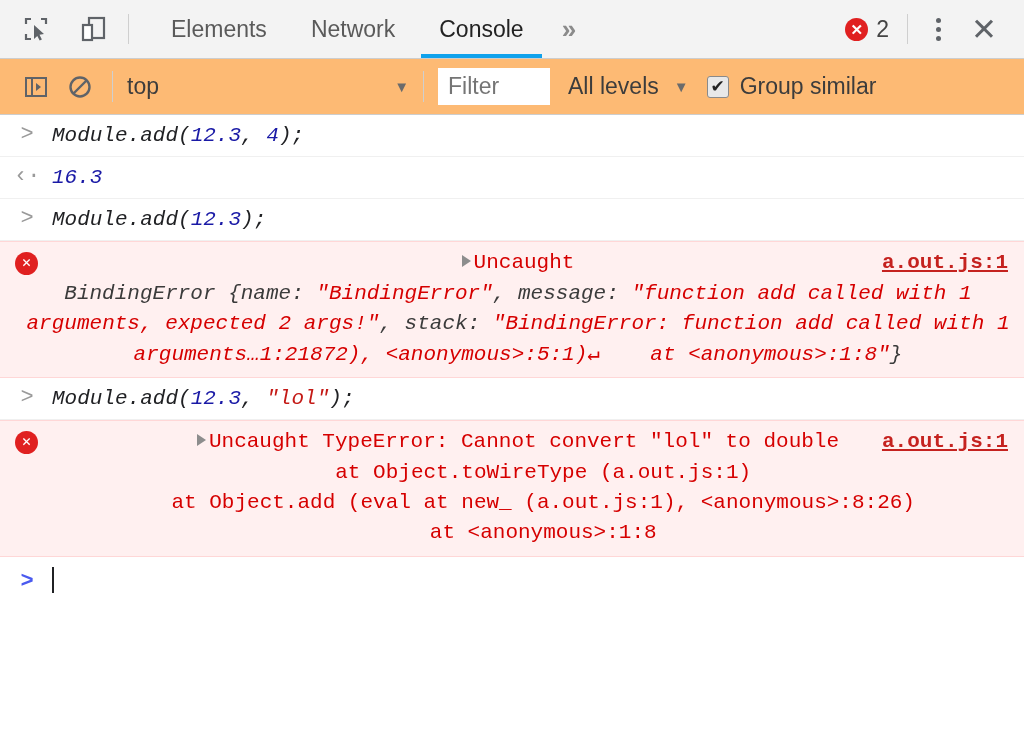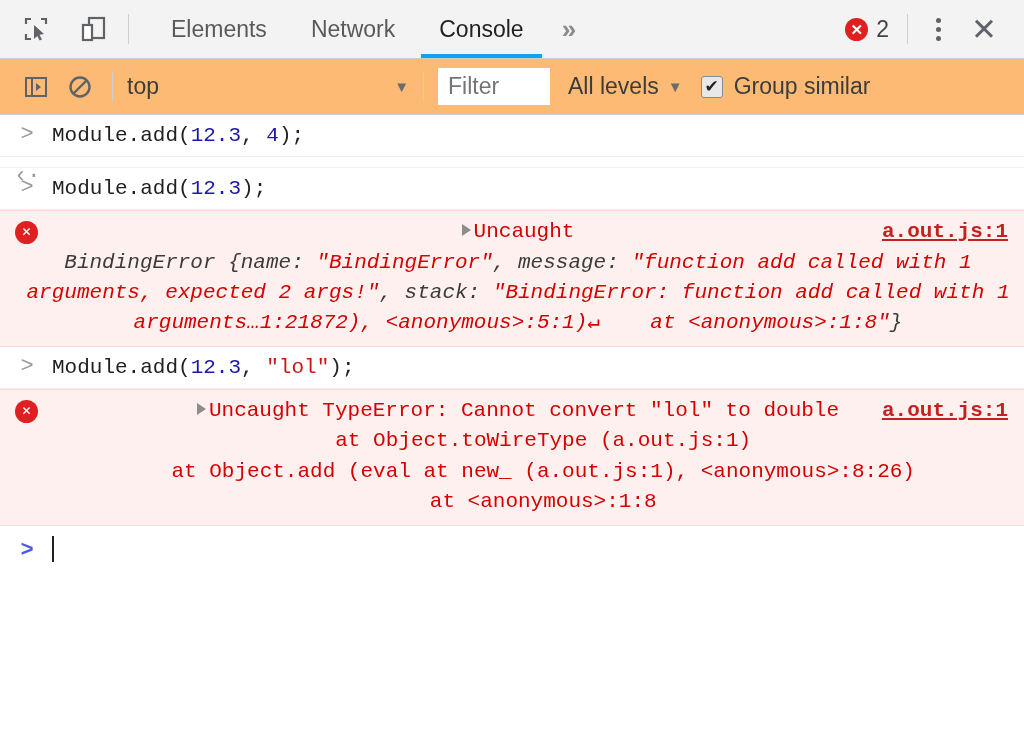--- a/index.html
+++ b/index.html
@@ -85,21 +85,21 @@
     font-size: 23px; color: #3c3c3c;
   }
   .caret { color: #6b6b6b; font-size: 15px; }
   .filter-input {
     background: #ffffff; border: none; outline: none;
     font-family: "Liberation Sans", sans-serif;
     font-size: 23px; color: #7a7a7a;
     padding: 5px 10px; width: 112px; margin-left: 14px;
   }
   .levels {
-    display: flex; align-items: center; gap: 9px;
+    display: flex; align-items: center; gap: 15px;
     font-size: 23px; color: #3c3c3c; margin-left: 18px;
   }
   .grp { display: flex; align-items: center; gap: 11px; margin-left: 18px; }
   .chk {
     width: 22px; height: 22px;
     border: 1px solid #8a8a8a; border-radius: 3px;
     background: #e8e8e8;
     display: flex; align-items: center; justify-content: center;
     font-size: 17px; color: #222; line-height: 1;
   }
@@ -114,21 +114,21 @@
     overflow: hidden;
   }
   .row { position: relative; padding: 5px 0 5px 0; }
   .row.cmd { border-bottom: 1px solid #f0f0f0; }
   .row.result { border-bottom: 1px solid #f0f0f0; }
   .gutter {
     position: absolute; left: 14px; top: 7px;
     width: 26px; text-align: center;
     font-size: 22px; color: #9a9a9a;
   }
-  .rowtext { padding-left: 52px; padding-right: 0; white-space: pre-wrap; color: #202124; line-height: 1.48; }
+  .rowtext { padding-left: 52px; padding-right: 0; white-space: pre-wrap; color: #202124; line-height: 1.48; font-style: italic; }
   .num { color: #1a1aa6; }
   .str { color: #c41a16; }
   .result .rowtext { color: #1a1aa6; }
 
   
   .errrow {
     background: #fff0f0;
     border-top: 1px solid #ffd7d7;
     border-bottom: 1px solid #ffd7d7;
     position: relative;
@@ -252,20 +252,21 @@
 
 <div class="console">
 
   <div class="row cmd">
     <span class="gutter">&gt;</span>
     <div class="rowtext"><span>Module.add(</span><span class="num">12.3</span><span>, </span><span class="num">4</span><span>);</span></div>
   </div>
 
   <div class="row result">
     <span class="gutter">‹·</span>
+    <div class="rowtext">16.3</div>
   </div>
 
   <div class="row cmd">
     <span class="gutter">&gt;</span>
     <div class="rowtext"><span>Module.add(</span><span class="num">12.3</span><span>);</span></div>
   </div>
 
   <div class="errrow">
     <span class="erricon">✕</span>
     <div class="errbody">

